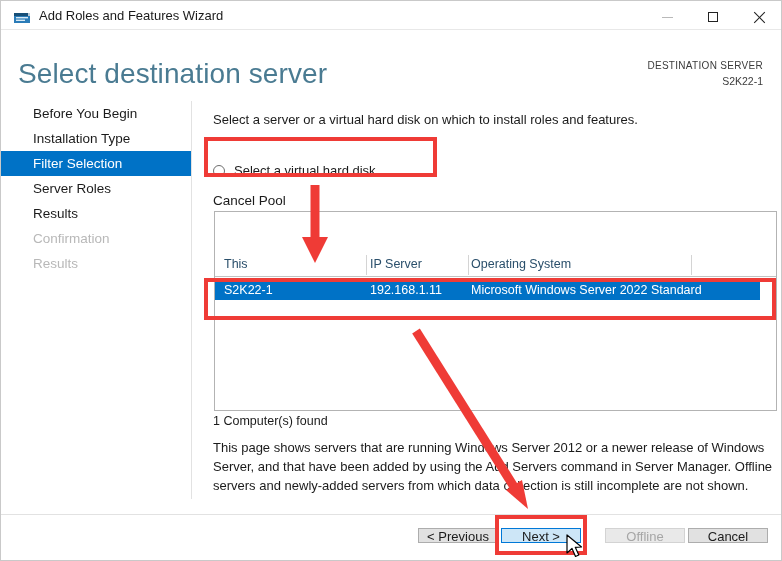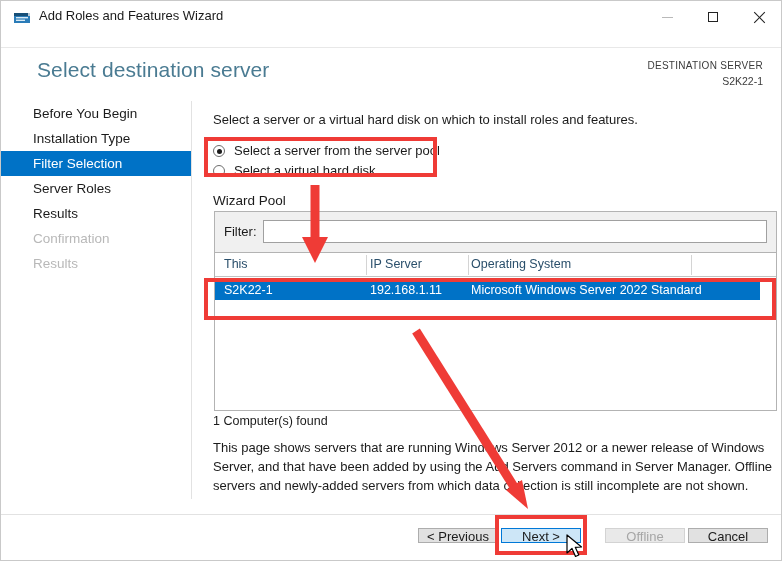--- a/index.html
+++ b/index.html
@@ -18,21 +18,21 @@
     overflow: hidden;
     background: #ffffff;
     border: 1px solid #c9c9c9;
     box-sizing: border-box;
   }
 
   
   .titlebar {
     position: absolute;
     left: 0; top: 0;
-    width: 782px; height: 47px;
+    width: 782px; height: 29px;
     background: #ffffff;
     border-bottom: 1px solid #e8e8e8;
     box-sizing: border-box;
   }
   .titlebar-icon {
     position: absolute;
     left: 12px; top: 8px;
     width: 18px; height: 17px;
   }
   .titlebar-text {
@@ -72,22 +72,22 @@
     left: -1px; top: 6px;
     width: 15px; height: 1px;
     background: #222;
   }
   .glyph-close::before { transform: rotate(45deg); }
   .glyph-close::after  { transform: rotate(-45deg); }
 
   
   .page-title {
     position: absolute;
-    left: 36px; top: 57px;
-    font-size: 21px;
+    left: 17px; top: 57px;
+    font-size: 28px;
     color: #4a7b92;
     letter-spacing: 0.1px;
     white-space: nowrap;
   }
   .dest-block {
     position: absolute;
     right: 18px; top: 58px;
     text-align: right;
     line-height: 14px;
   }
@@ -367,35 +367,28 @@
     <div class="nav-item selected">Filter Selection</div>
     <div class="nav-item">Server Roles</div>
     <div class="nav-item">Results</div>
     <div class="nav-item disabled">Confirmation</div>
     <div class="nav-item disabled">Results</div>
   </div>
   <div class="nav-divider"></div>
 
   <div class="intro-text">Select a server or a virtual hard disk on which to install roles and features.</div>
 
-  <div class="radio-row r1">
-    <span class="radio-circle checked"></span><span>Select a server from the server pool</span>
-  </div>
   <div class="radio-row r2">
     <span class="radio-circle"></span><span>Select a virtual hard disk</span>
   </div>
 
-  <div class="section-heading">Wizard Pool</div>
+  <div class="section-heading">Cancel Pool</div>
 
   <div class="pool-panel">
 
-    <div class="filter-bar">
-      <span class="filter-label">Filter:</span>
-      <input class="filter-input" type="text" value="" style="">
-    </div>
 
     <div class="grid-header">
       <span class="gh-cell" style="left:9px;">This</span>
       <span class="gh-cell" style="left:155px;">IP Server</span>
       <span class="gh-cell" style="left:256px;">Operating System</span>
       <span class="gh-sep" style="left:151px;"></span>
       <span class="gh-sep" style="left:253px;"></span>
       <span class="gh-sep" style="left:476px;"></span>
     </div>
 

